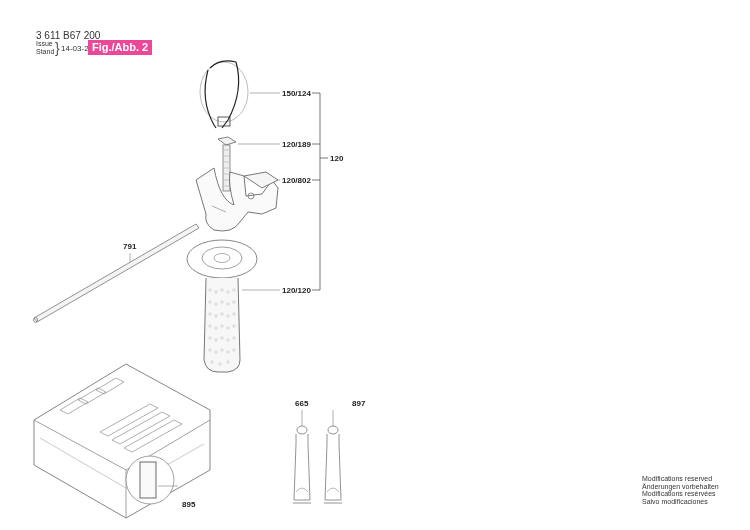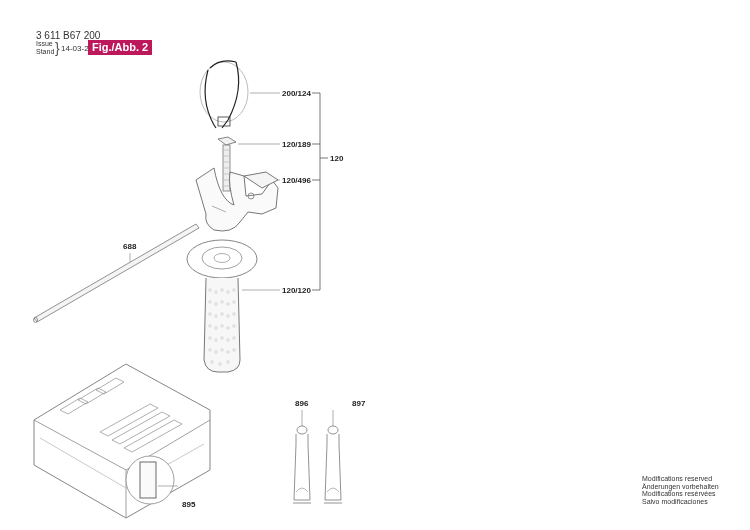--- a/index.html
+++ b/index.html
@@ -1,21 +1,21 @@
 <!DOCTYPE html>
 <html><head>
 <meta charset="utf-8">
 <style>
   html, body { margin: 0; padding: 0; background: #ffffff; }
   body { width: 750px; height: 530px; position: relative; overflow: hidden; font-family: "Liberation Sans", sans-serif; color: #222; }
   .hdr-num { position: absolute; left: 36px; top: 30px; font-size: 10px; color: #333; }
   .hdr-issue { position: absolute; left: 36px; top: 40px; font-size: 7px; line-height: 8px; color: #333; }
   .hdr-brace { position: absolute; left: 55px; top: 40px; font-size: 14px; line-height: 16px; color: #555; }
   .hdr-date { position: absolute; left: 61px; top: 44px; font-size: 8px; color: #333; }
-  .fig-badge { position: absolute; left: 88px; top: 40px; background: #be185d; color: #fff; font-weight: bold; font-size: 11px; padding: 1px 4px; line-height: 13px; }
+  .fig-badge { position: absolute; left: 88px; top: 40px; background: #ec4899; color: #fff; font-weight: bold; font-size: 11px; padding: 1px 4px; line-height: 13px; }
   .label { position: absolute; font-size: 8px; font-weight: bold; color: #222; white-space: nowrap; }
   .notes { position: absolute; left: 642px; top: 475px; font-size: 7px; line-height: 7.6px; color: #333; }
   svg.drawing { position: absolute; left: 0; top: 0; }
 </style>
 </head>
 <body>
 
 <div class="hdr-num">3 611 B67 200</div>
 <div class="hdr-issue">
   <div>Issue</div>
@@ -142,28 +142,28 @@
   </g>
   <g stroke="#777">
     <line x1="333" y1="410" x2="333" y2="426" stroke="#999"></line>
     <ellipse cx="333" cy="430" rx="5" ry="4"></ellipse>
     <path d="M327 434 L327 444 L325 500 L341 500 L339 444 L339 434"></path>
     <path d="M327 492 Q333 484 339 492" stroke="#aaa"></path>
     <line x1="324" y1="503" x2="342" y2="503"></line>
   </g>
 </svg>
 
-<div class="label" style="left:282px; top:89px;">200/124</div>
+<div class="label" style="left:282px; top:89px;">150/124</div>
 <div class="label" style="left:282px; top:140px;">120/189</div>
-<div class="label" style="left:282px; top:176px;">120/496</div>
+<div class="label" style="left:282px; top:176px;">120/802</div>
 <div class="label" style="left:282px; top:286px;">120/120</div>
 <div class="label" style="left:330px; top:154px;">120</div>
-<div class="label" style="left:123px; top:242px;">688</div>
+<div class="label" style="left:123px; top:242px;">791</div>
 <div class="label" style="left:182px; top:500px;">895</div>
-<div class="label" style="left:295px; top:399px;">896</div>
+<div class="label" style="left:295px; top:399px;">665</div>
 <div class="label" style="left:326px; top:399px;padding-left:26px;">897</div>
 
 <div class="notes">
   <div>Modifications reserved</div>
   <div>Änderungen vorbehalten</div>
   <div>Modifications resérvées</div>
   <div>Salvo modificaciones</div>
 </div>
 
 </body></html>

